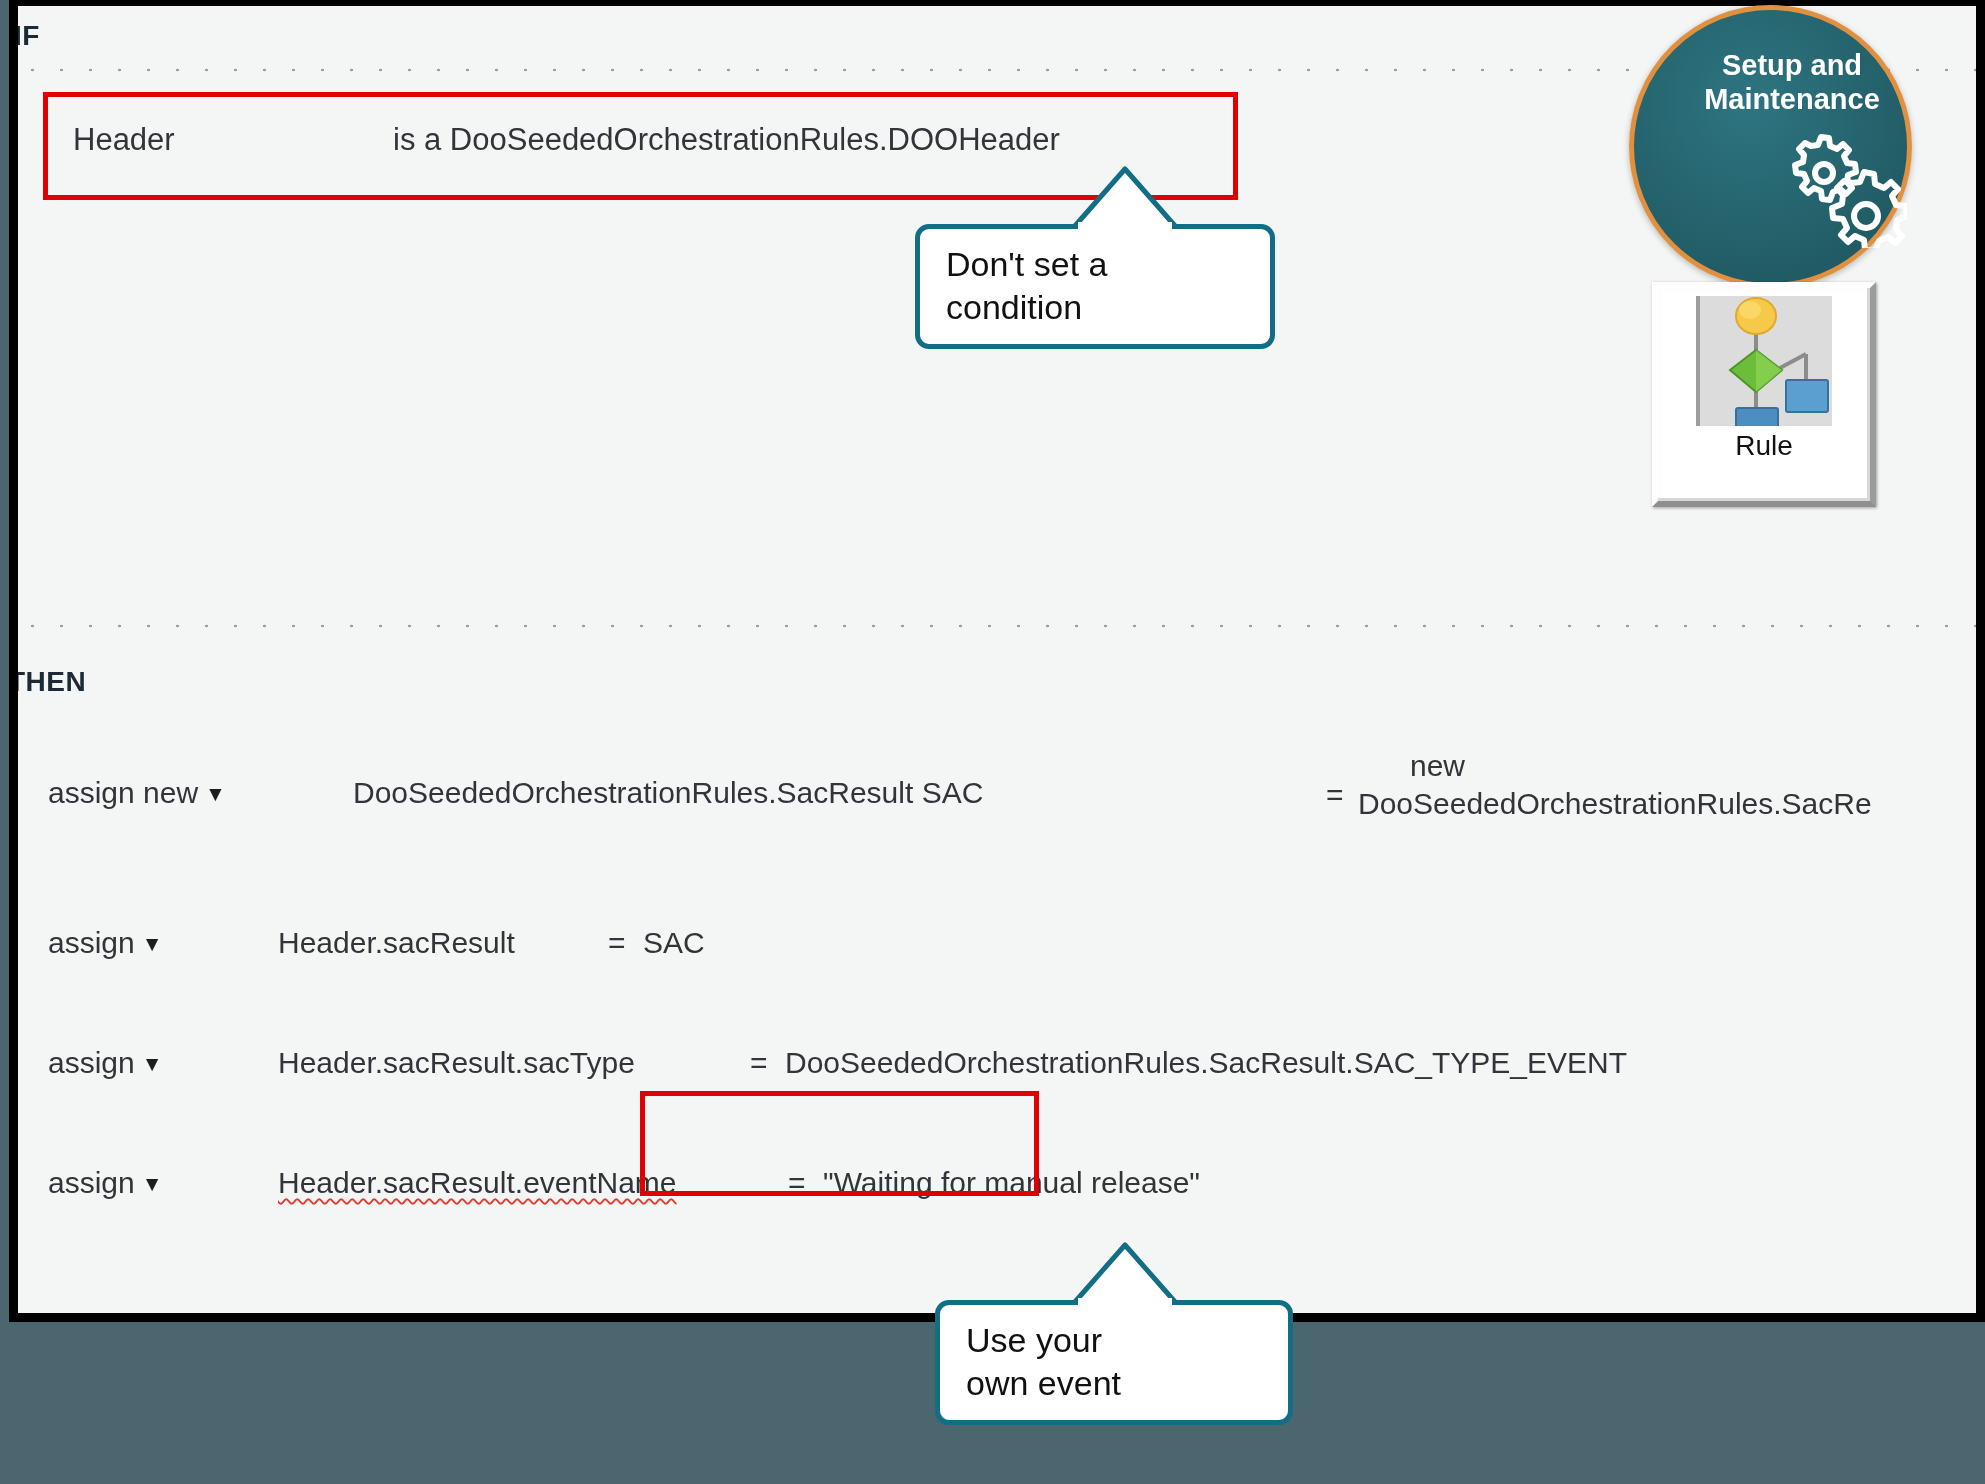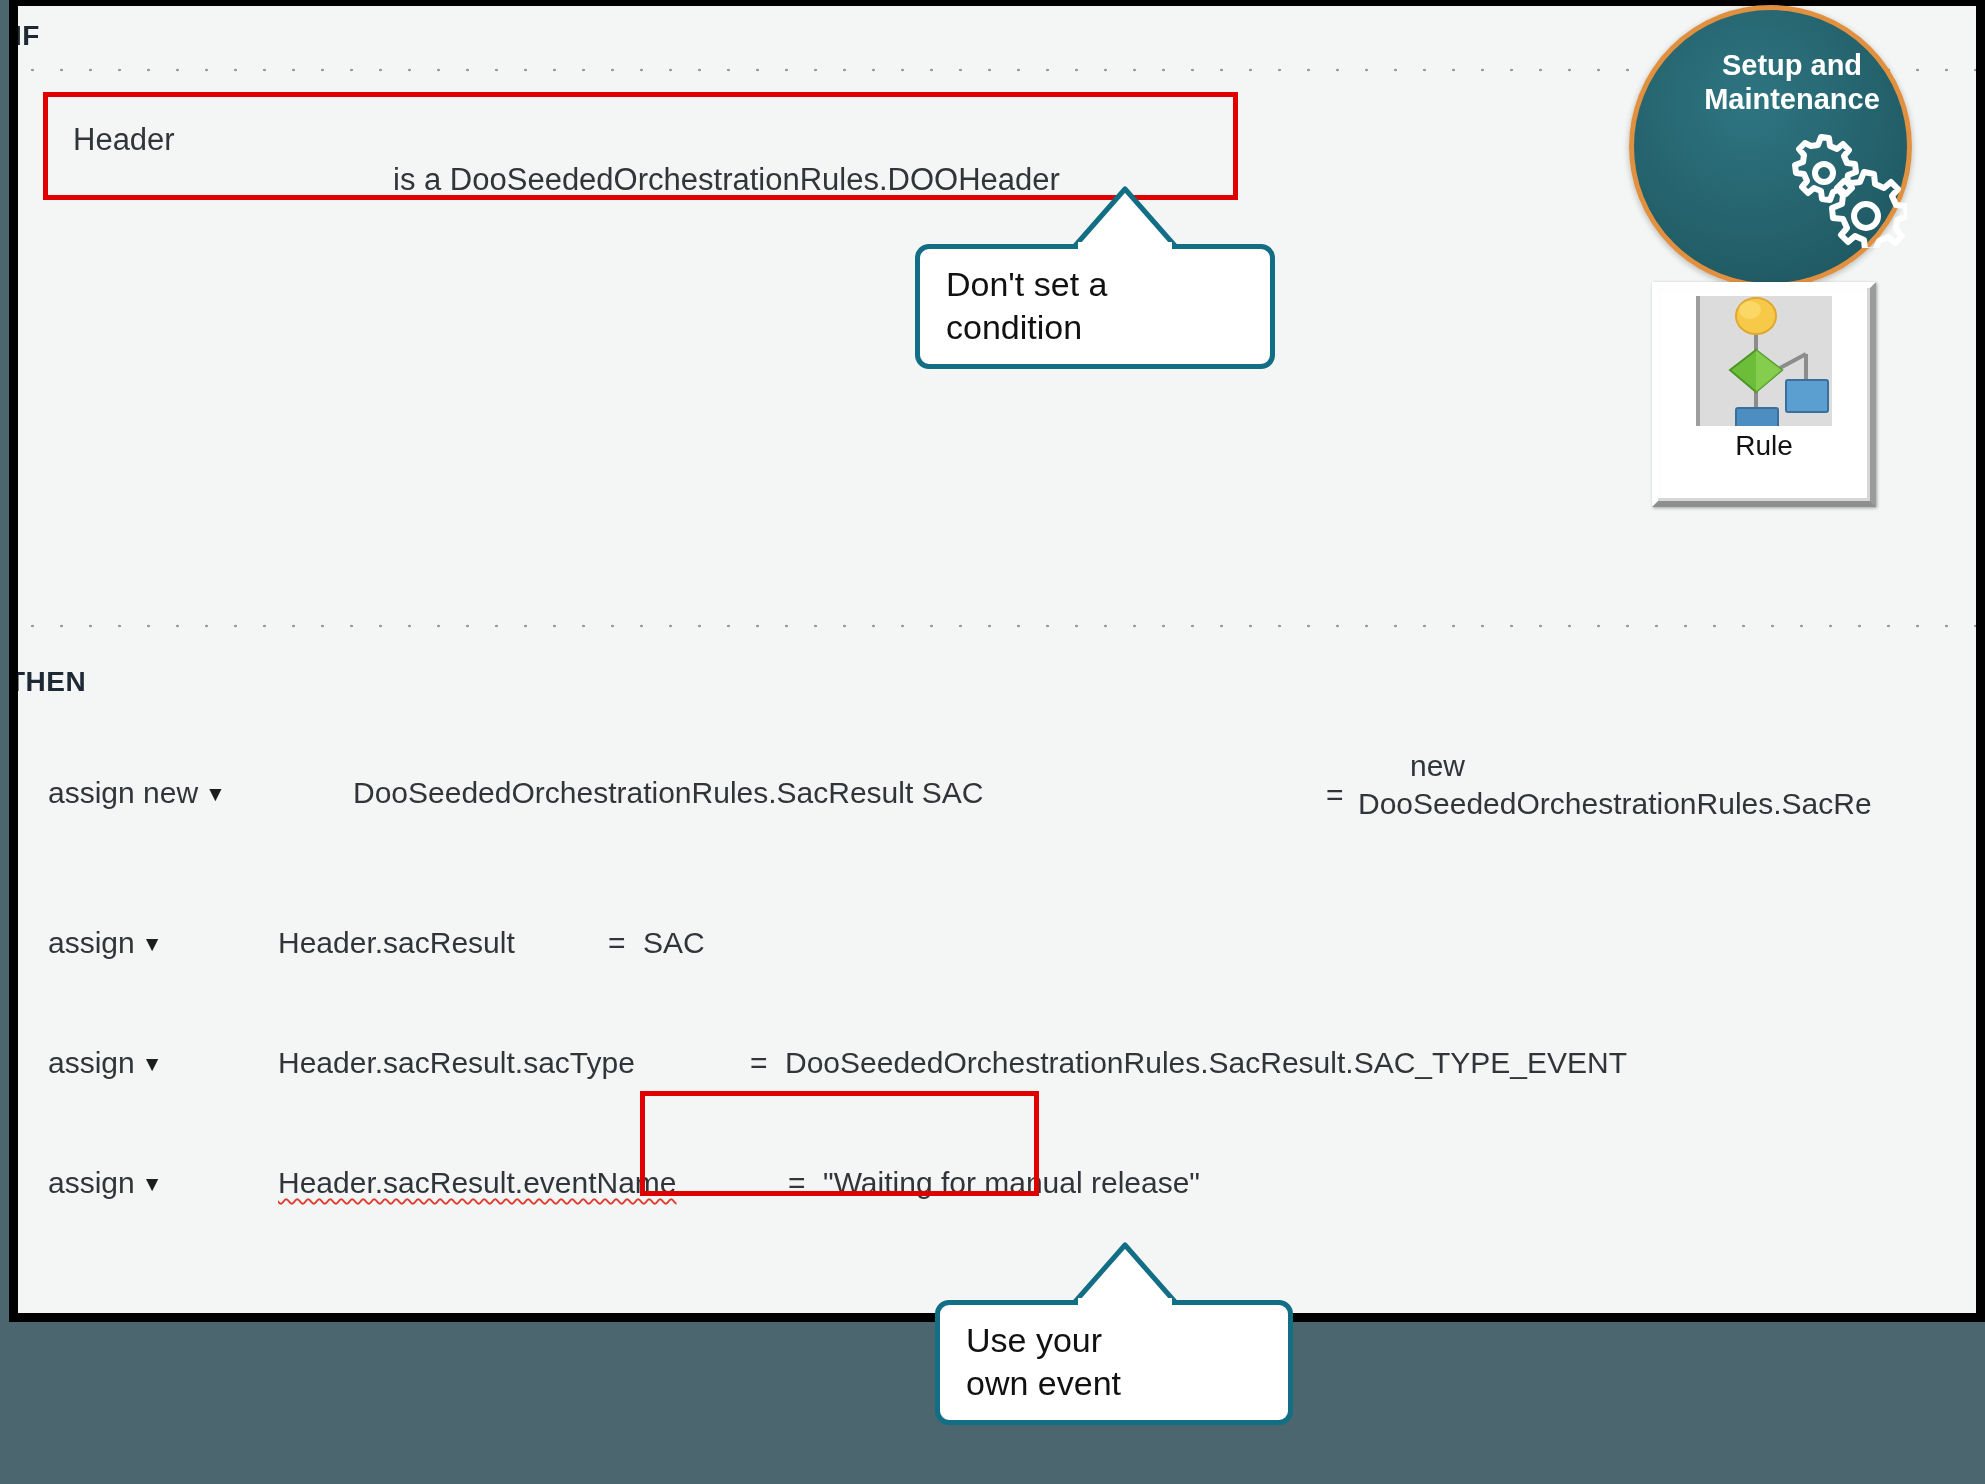--- a/index.html
+++ b/index.html
@@ -73,21 +73,20 @@
     font-size: 31px;
     color: #31353a;
     white-space: nowrap;
   }
   .if-expr {
     position: absolute;
     left: 350px; top: 30px;
     font-size: 31px;
     color: #31353a;
     white-space: nowrap;
-    margin-top: 40px;
   }
 
   
   .assign-row {
     position: absolute;
     left: 0; width: 1976px;
     display: block;
     white-space: nowrap;
   }
   .assign-verb {
@@ -213,21 +212,21 @@
     color: #111111;
     white-space: pre-line;
     position: relative;
     z-index: 2;
   }
   .callout svg.tail {
     position: absolute;
     z-index: 3;
   }
 
-  .callout-condition { left: 915px; top: 244px; width: 360px; }
+  .callout-condition { left: 915px; top: 224px; width: 360px; }
   .callout-condition .body { width: 360px; }
   .callout-condition svg.tail { left: 155px; top: -59px; }
 
   .callout-event { left: 935px; top: 1300px; width: 358px; }
   .callout-event .body { width: 358px; }
   .callout-event svg.tail { left: 135px; top: -59px; }
 </style>
 </head>
 <body>
 

